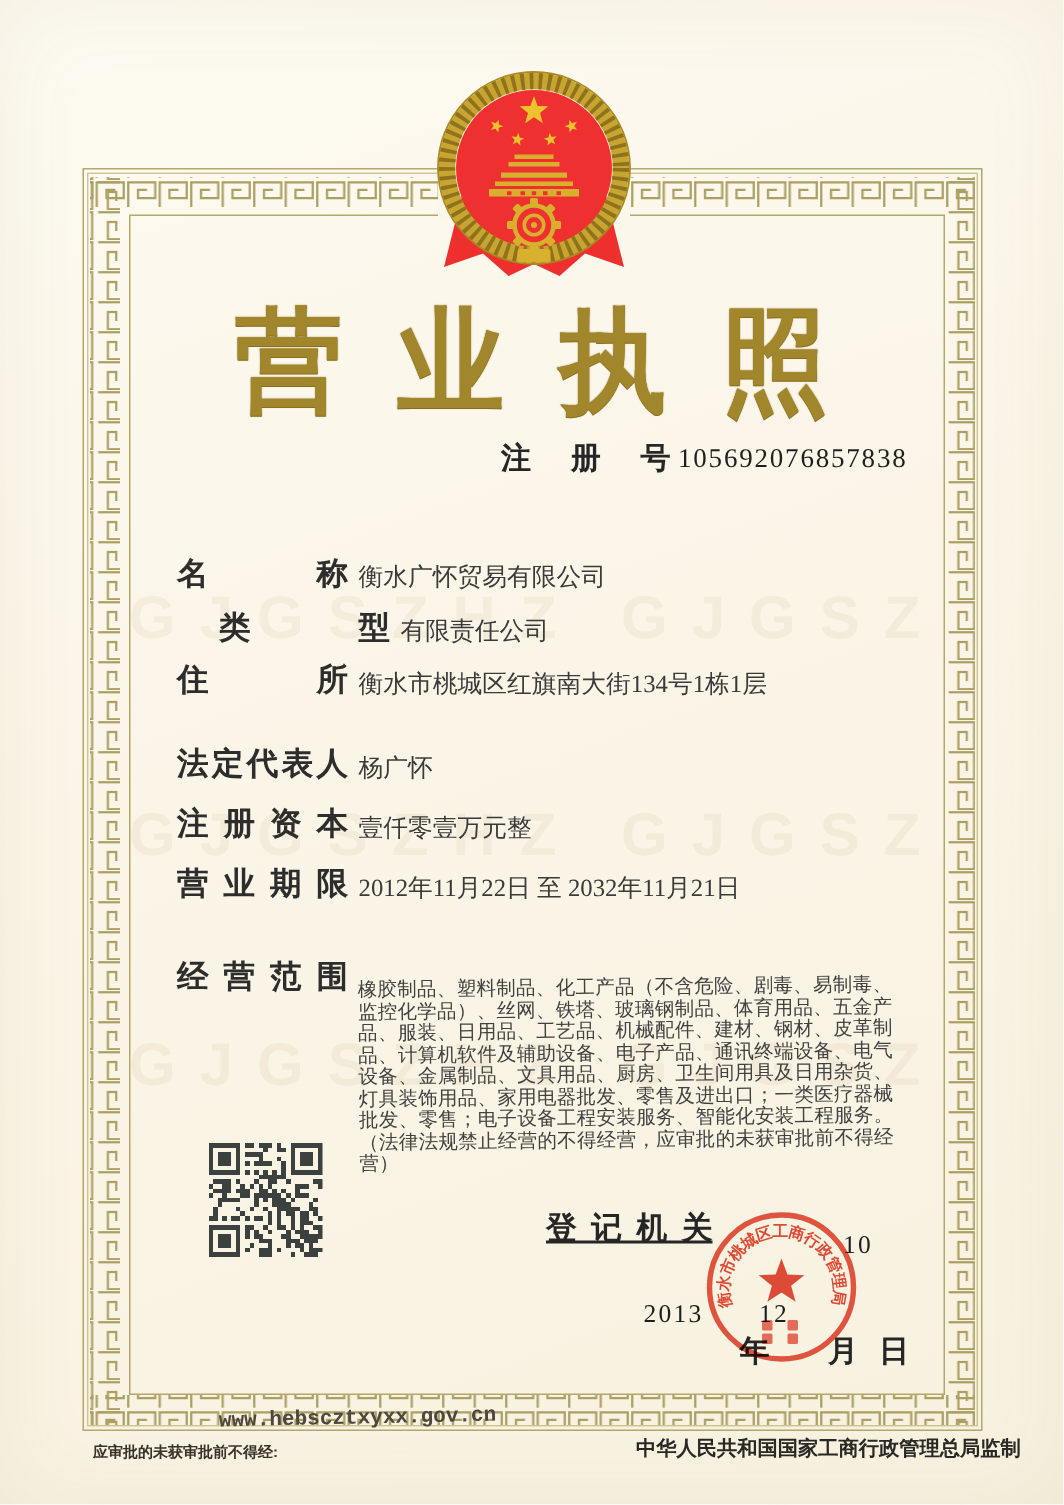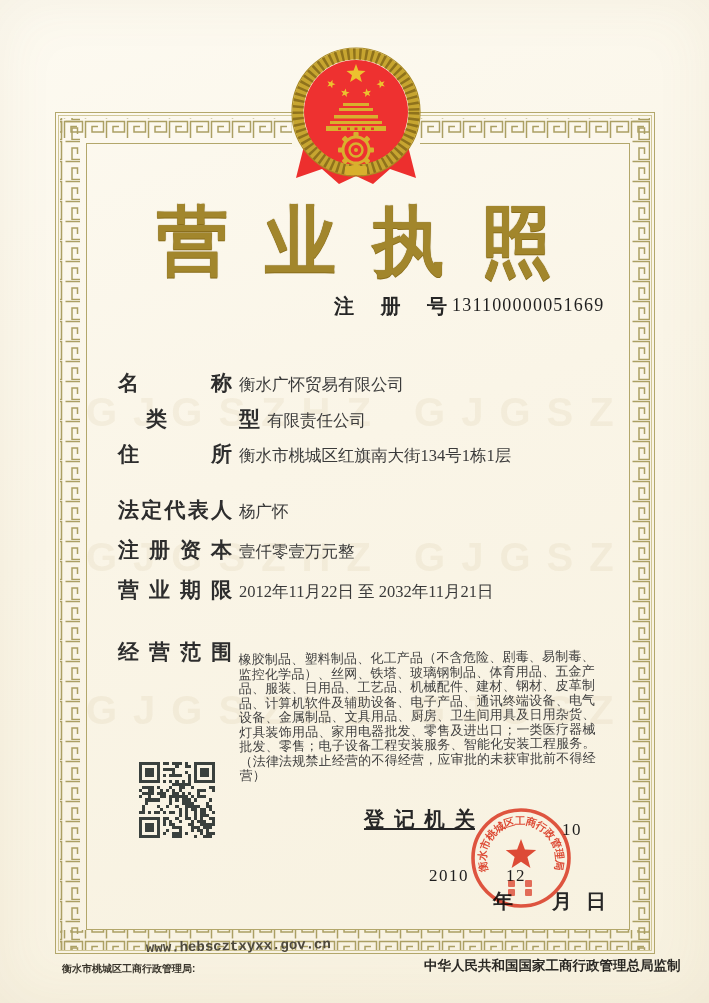--- a/index.html
+++ b/index.html
@@ -157,21 +157,21 @@
       <circle r="13" fill="#ee3130" stroke="#d8b02d" stroke-width="3"></circle>
       <circle r="6.5" fill="none" stroke="#d8b02d" stroke-width="2.4"></circle>
       <circle r="2" fill="#d8b02d"></circle>
     </g>
     <rect x="-11" y="54" width="22" height="9" rx="2" fill="#d8b02d"></rect>
   </svg>
 
   <div class="title">营业执照</div>
 
   <div class="reg-label">注册号</div>
-  <div class="reg-number">131100000051669</div>
+  <div class="reg-number">105692076857838</div>
 
   <div id="fields">
       <div class="field-row">
         <div class="f-label">名称</div>
         <div class="f-value">衡水广怀贸易有限公司</div>
       </div>
       <div class="field-row">
         <div class="f-label">类型</div>
         <div class="f-value">有限责任公司</div>
       </div>
@@ -502,21 +502,21 @@
         <rect x="12" y="24" width="1" height="1"></rect>
         <rect x="13" y="24" width="1" height="1"></rect>
         <rect x="18" y="24" width="1" height="1"></rect>
         <rect x="21" y="24" width="1" height="1"></rect>
         <rect x="22" y="24" width="1" height="1"></rect>
         <rect x="23" y="24" width="1" height="1"></rect>
       </g>
     </svg>
 
   <div class="auth-label">登记机关</div>
-  <div class="d-num d-year">2010</div>
+  <div class="d-num d-year">2013</div>
   <div class="d-num d-month">12</div>
   <div class="d-num d-day">10</div>
   <div class="ymd c-year">年</div>
   <div class="ymd c-month">月</div>
   <div class="ymd c-day">日</div>
 
   <svg class="seal" width="140" height="140" viewBox="-70 -70 140 140" aria-hidden="true">
     <defs>
       <path id="sealArc" d="M -33,13 A 35,35 0 1 1 33,13" fill="none"></path>
     </defs>
@@ -527,16 +527,16 @@
     </text>
     <g fill="#e2402c" opacity=".8">
       <rect x="-13" y="22" width="7" height="7" rx="1"></rect>
       <rect x="-13" y="31" width="7" height="7" rx="1"></rect>
       <rect x="4" y="22" width="7" height="7" rx="1"></rect>
       <rect x="4" y="31" width="7" height="7" rx="1"></rect>
     </g>
   </svg>
 
   <div class="url-stamp">www.hebscztxyxx.gov.cn</div>
-  <div class="footer-left">衡水市桃城区工商行政管理局:</div>
+  <div class="footer-left">应审批的未获审批前不得经:</div>
   <div class="footer-right">中华人民共和国国家工商行政管理总局监制</div>
 
 </div>
 
 </body></html>

